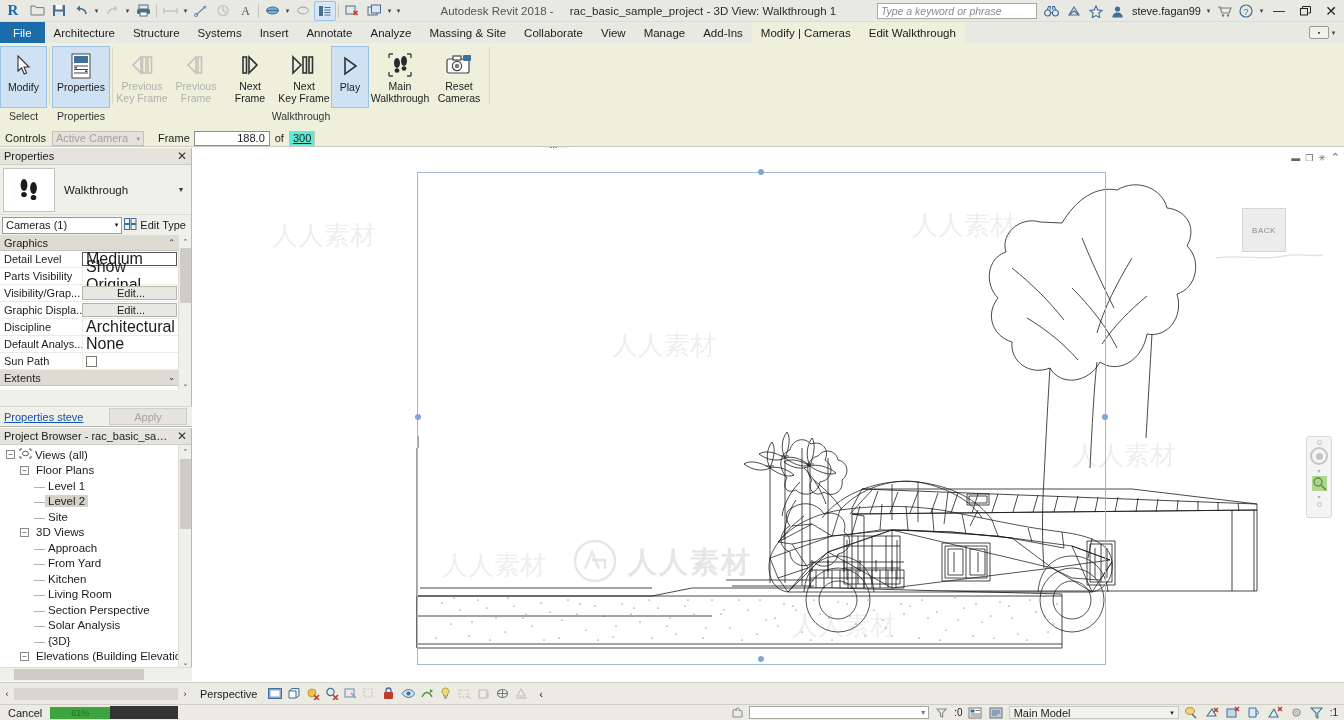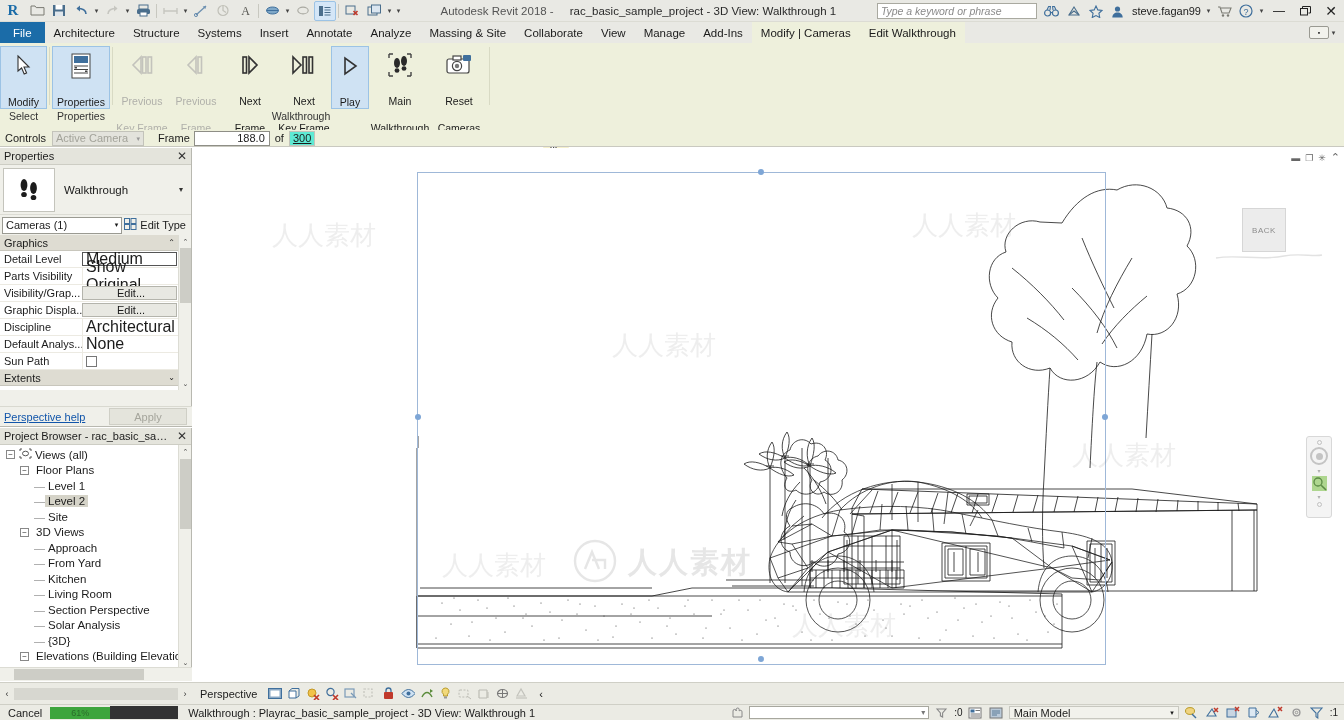--- a/index.html
+++ b/index.html
@@ -87,21 +87,21 @@
   }
   .ribbon-inner { display: flex; align-items: flex-start; height: 104px; }
   .rgroup { display: flex; flex-direction: column; height: 104px; position: relative; }
   .rgroup-items { display: flex; align-items: flex-start; height: 66px; padding-top: 3px; }
   .rgroup-title {
     text-align: center; font-size: 10.5px; color: #333; height: 15px; line-height: 15px;
   }
   .rbtn {
     width: 47px; min-height: 62px; display: flex; flex-direction: column;
     align-items: center; justify-content: flex-start; padding-top: 4px;
-    font-size: 10.5px; color: #1b1b1b; text-align: center; line-height: 12px; gap: 15px;
+    font-size: 10.5px; color: #1b1b1b; text-align: center; line-height: 12px;
   }
   .rbtn.wide { width: 54px; }
   .rbtn.sel { background: #cfe2f3; border: 1px solid #9cc3e5; }
   .rbtn.dis { color: #b0b0aa; }
   .rbtn .glyph { height: 30px; display: flex; align-items: center; justify-content: center; }
   .rbtn .lbl { display: block; }
   .vsep { width: 1px; height: 58px; background: #d8dac4; margin: 4px 2px 0 2px; }
 
   
   .optionsbar {
@@ -708,21 +708,21 @@
         </div>
       </div>
       <div class="prop-scroll">
         <div class="sc-arrow">⌃</div>
         <div class="sc-thumb"></div>
         <div class="sc-arrow" style="position:absolute;bottom:0;left:0;">⌄</div>
       </div>
     </div>
 
     <div class="props-foot">
-      <a class="props-help">Perspective help</a>
+      <a class="props-help">Properties steve</a>
       <div class="apply-btn">Apply</div>
     </div>
   </div>
 
   <div class="browser">
     <div class="palette-head">
       <span class="ttl">Project Browser - rac_basic_sample_pro...</span>
       <span class="x">✕</span>
     </div>
     <div class="tree">
@@ -1276,21 +1276,20 @@
       <span class="vcb-ico">‹</span>
     </div>
   </div>
 
   <div class="statusbar">
     <div class="sb-cancel">Cancel</div>
     <div class="sb-progress">
       <div class="txt">61%</div>
     </div>
     <div class="sb-dark"></div>
-    <div class="sb-msg">Walkthrough : Playrac_basic_sample_project - 3D View: Walkthrough 1</div>
     <div class="sb-right">
       <span class="sb-ico">
         <svg width="13" height="13" viewBox="0 0 13 13">
             <path d="M3 11V5a1.6 1.6 0 0 1 3.2 0V3.5a1.5 1.5 0 0 1 3 0V5a1.5 1.5 0 0 1 2.8 0.8V11z" fill="none" stroke="#888" stroke-width="1"></path>
           </svg>
       </span>
       <span class="sb-input">▾</span>
       <span class="sb-ico">
         <svg width="13" height="13" viewBox="0 0 13 13">
             <path d="M2 3h9l-3.4 4v4l-2.2-1.2V7z" fill="none" stroke="#888" stroke-width="1.1"></path>

